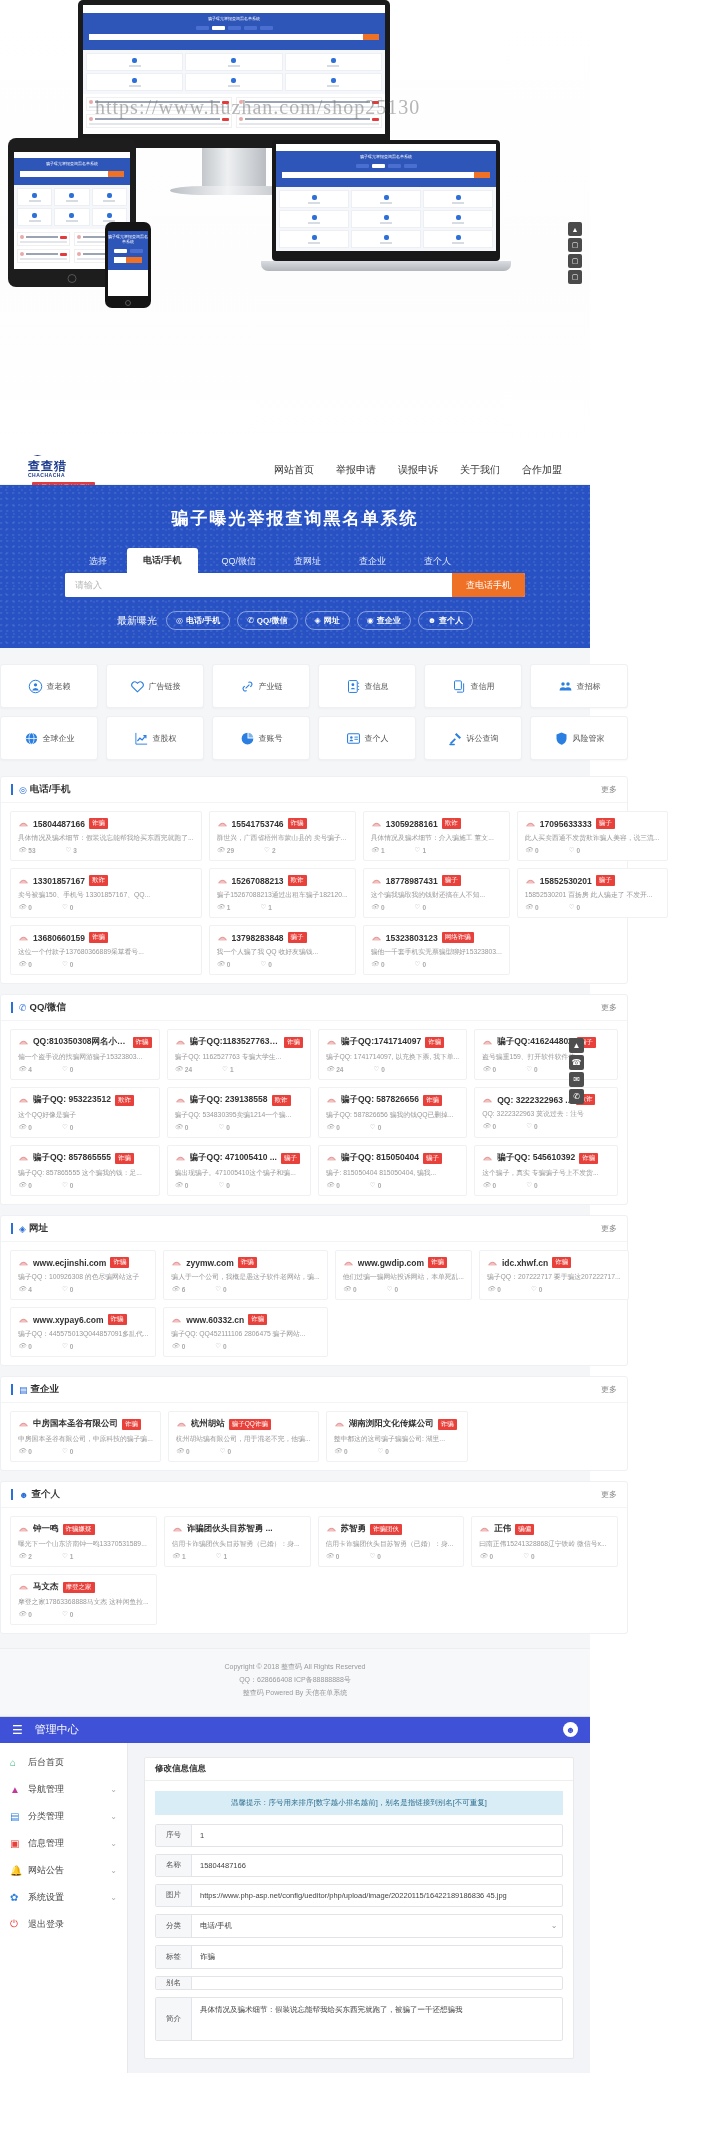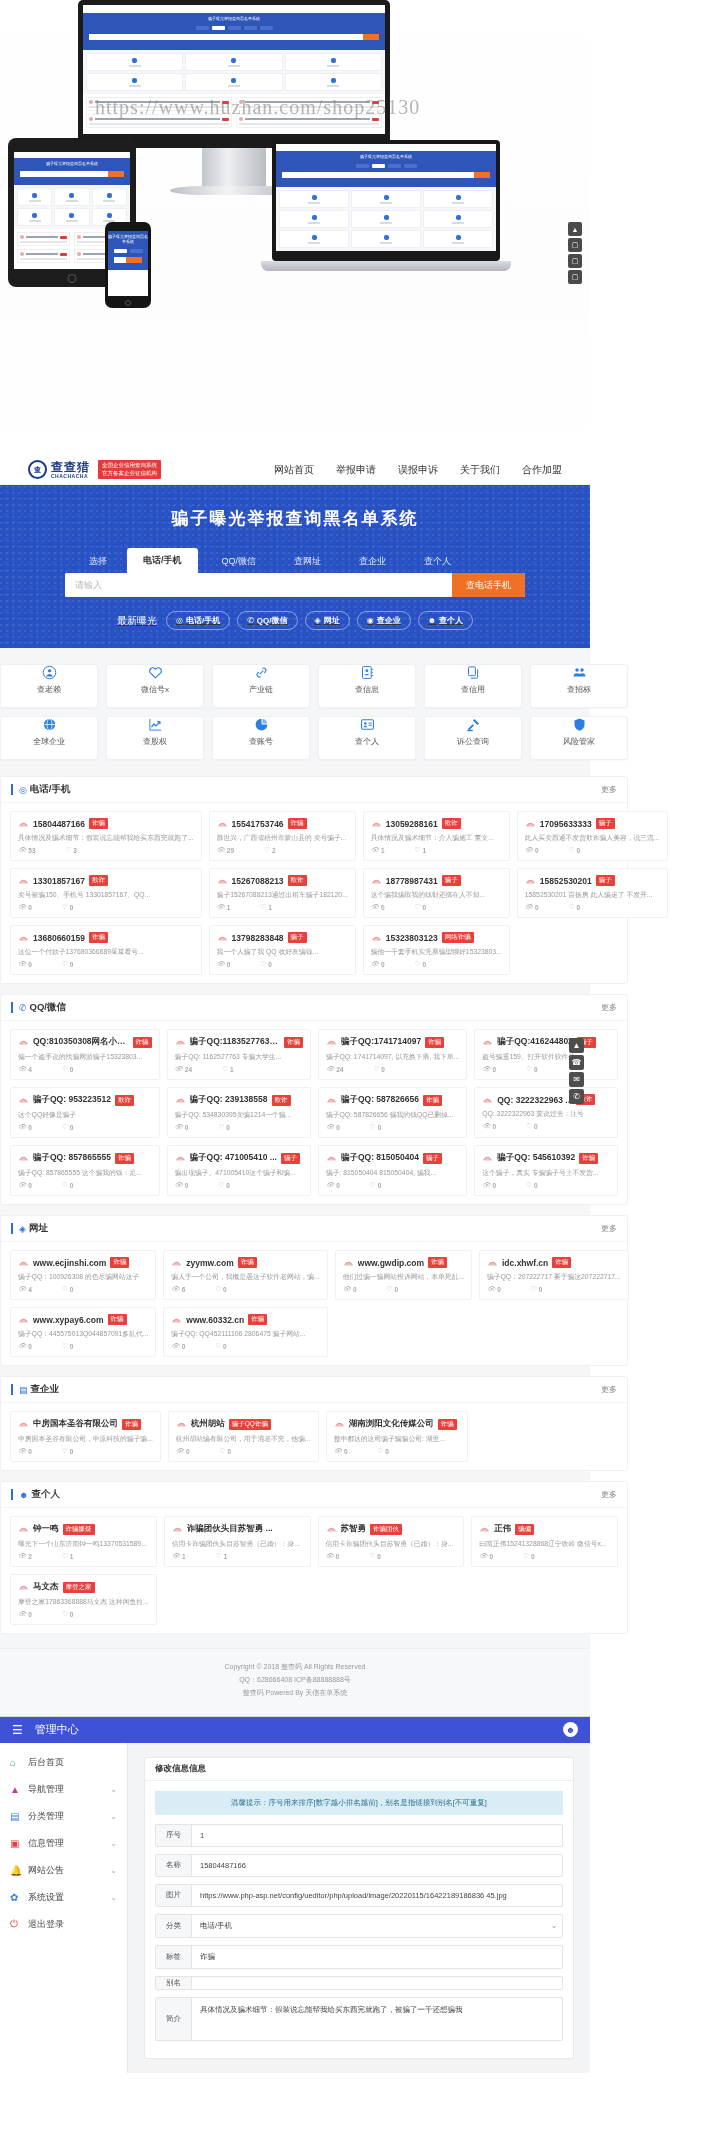--- a/index.html
+++ b/index.html
@@ -63,21 +63,21 @@
   .mini-item .av { width:4px;height:4px;border-radius:50%;background:#e8a9a9; }
   .mini-item .num { height:2px;flex:1;background:#9aa4b2; }
   .mini-item .tag { width:7px;height:3px;background:#e33b3b; }
   .mini-item .d { height:2px;background:#e3e6ea;margin-top:2px; }
 
   .side-widgets { position:absolute;right:8px;top:222px;display:flex;flex-direction:column;gap:2px;z-index:35; }
   .side-widgets span { width:14px;height:14px;background:#4a4a4a;border-radius:2px;display:flex;align-items:center;justify-content:center;color:#fff;font-size:7px; }
 
   
   .site-header { height:30px;display:flex;align-items:center;padding:0 28px;background:#fff;border-bottom:1px solid #f2f2f2; }
-  .logo { display:flex;align-items:flex-end;gap:4px; }
+  .logo { display:flex;align-items:flex-start;gap:4px;flex-direction:column; }
   .logo-badge { width:19px;height:19px;border-radius:50%;border:2px solid #1b3a8c;display:flex;align-items:center;justify-content:center;color:#1b3a8c;font-size:7px;font-weight:bold; }
   .logo-txt { line-height:1; }
   .logo-txt .cn { font-size:12px;font-weight:bold;color:#1b3a8c;letter-spacing:1px; }
   .logo-txt .en { font-size:5px;font-weight:bold;color:#1b3a8c;letter-spacing:.5px;display:block;margin-top:1px; }
   .logo-tag { background:#e23b3b;color:#fff;font-size:5.5px;line-height:1.45;padding:2px 4px;margin-left:4px;border-radius:1px; }
   .main-nav { margin-left:auto;display:flex;gap:22px; }
   .main-nav a { color:#333;text-decoration:none;font-size:10px; }
 
   
   .hero {
@@ -92,29 +92,29 @@
   .hero h1 { color:#fff;font-size:17px;text-align:center;letter-spacing:2px;font-weight:bold; }
   .hero-search { width:460px;margin:18px auto 0; }
   .stabs { display:flex;align-items:flex-end;gap:10px;padding-left:14px; }
   .stabs .lbl { color:#dbe4fb;font-size:9px;padding:4px 10px 5px; }
   .stabs .st { color:#e6ecfb;font-size:9px;padding:5px 14px;cursor:pointer; }
   .stabs .st.active { background:#fff;color:#333;font-weight:bold;border-radius:3px 3px 0 0;padding:6px 16px; }
   .sbar { display:flex;background:#fff;border-radius:2px;overflow:hidden; }
   .sbar input { flex:1;border:0;outline:0;padding:7px 10px;font-size:9px;color:#333;font-family:inherit; }
   .sbar input::placeholder { color:#b6b6b6; }
   .sbar button { border:0;background:#ef7126;color:#fff;font-size:9px;padding:0 14px;cursor:pointer;font-family:inherit; }
-  .latest { display:flex;align-items:center;justify-content:center;gap:7px;margin-top:14px;text-decoration:underline; }
+  .latest { display:flex;align-items:center;justify-content:center;gap:7px;margin-top:14px; }
   .latest .lt { color:#fff;font-size:10px;margin-right:2px; }
   .chip { border:1px solid rgba(255,255,255,.45);border-radius:11px;color:#fff;font-size:8px;padding:3px 9px;display:flex;align-items:center;gap:3px;cursor:pointer; }
   .chip .g { font-size:8px; }
 
   
   .wrap { width:628px;margin:0 auto; }
   .svc { display:grid;grid-template-columns:repeat(6,1fr);gap:8px;padding:16px 0 6px; }
-  .svc-card { background:#fff;border:1px solid #eef0f3;border-radius:3px;height:44px;display:flex;flex-direction:column;align-items:center;gap:4px;cursor:pointer;box-shadow:0 1px 2px rgba(0,0,0,.03); }
+  .svc-card { background:#fff;border:1px solid #eef0f3;border-radius:3px;height:44px;display:flex;flex-direction:row;align-items:center;justify-content:center;gap:4px;cursor:pointer;box-shadow:0 1px 2px rgba(0,0,0,.03); }
   .svc-card svg { width:15px;height:15px;fill:#2b7fe0; }
   .svc-card span { font-size:8px;color:#555; }
 
   
   .sect { background:#fff;border:1px solid #eef0f3;border-radius:3px;margin-top:10px;padding:0 0 8px; }
   .sect-hd { display:flex;align-items:center;height:26px;padding:0 10px;border-bottom:1px solid #f3f4f6; }
   .sect-hd .bar { width:2px;height:11px;background:#2b6fd8;margin-right:6px; }
   .sect-hd .ic { color:#2b6fd8;font-size:9px;margin-right:3px; }
   .sect-hd .ttl { font-size:9.5px;color:#333;font-weight:bold; }
   .sect-hd .more { margin-left:auto;font-size:8px;color:#888;cursor:pointer; }
@@ -506,21 +506,21 @@
               <circle cx="12" cy="12" r="10" fill="none" stroke="#2b7fe0" stroke-width="1.6"></circle>
               <circle cx="12" cy="9.3" r="2.6"></circle>
               <path d="M6.6 18.5a5.6 5.6 0 0 1 10.8 0z"></path>
             </svg>
             <span>查老赖</span>
           </div>
           <div class="svc-card">
             <svg viewBox="0 0 24 24">
               <path d="M12 20.5 3.9 12.6a4.9 4.9 0 0 1 7-6.8l1.1 1 1.1-1a4.9 4.9 0 0 1 7 6.8z" fill="none" stroke="#2b7fe0" stroke-width="1.8"></path>
             </svg>
-            <span>微信号x</span>
+            <span>广告链接</span>
           </div>
           <div class="svc-card">
             <svg viewBox="0 0 24 24">
               <path d="M9 15l6-6" stroke="#2b7fe0" stroke-width="1.8" fill="none"></path>
               <path d="M13.5 5.5a3.6 3.6 0 0 1 5 5l-2 2" fill="none" stroke="#2b7fe0" stroke-width="1.8"></path>
               <path d="M10.5 18.5a3.6 3.6 0 0 1-5-5l2-2" fill="none" stroke="#2b7fe0" stroke-width="1.8"></path>
             </svg>
             <span>产业链</span>
           </div>
           <div class="svc-card">

